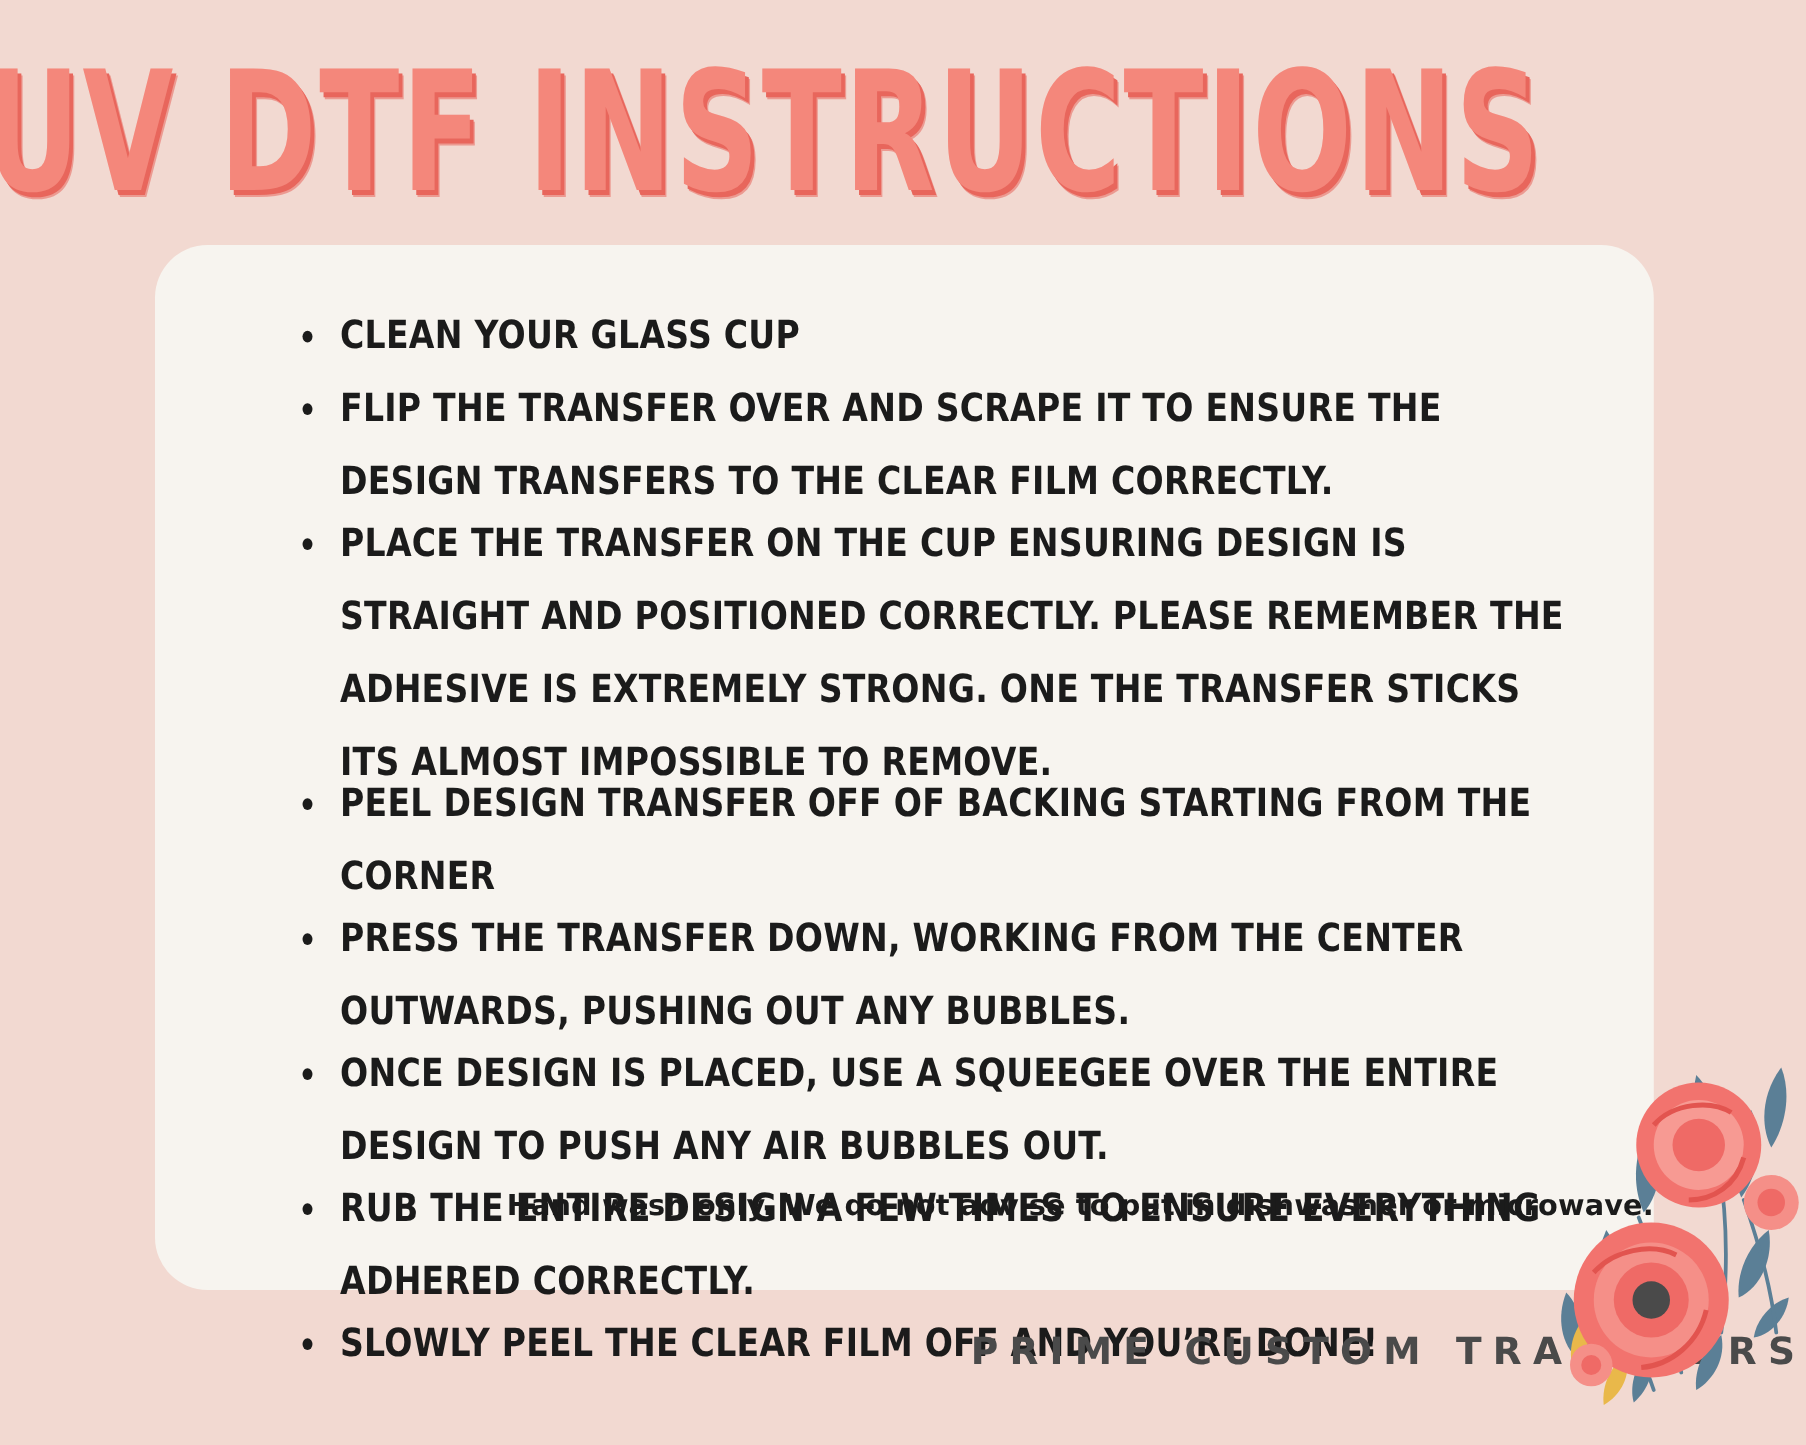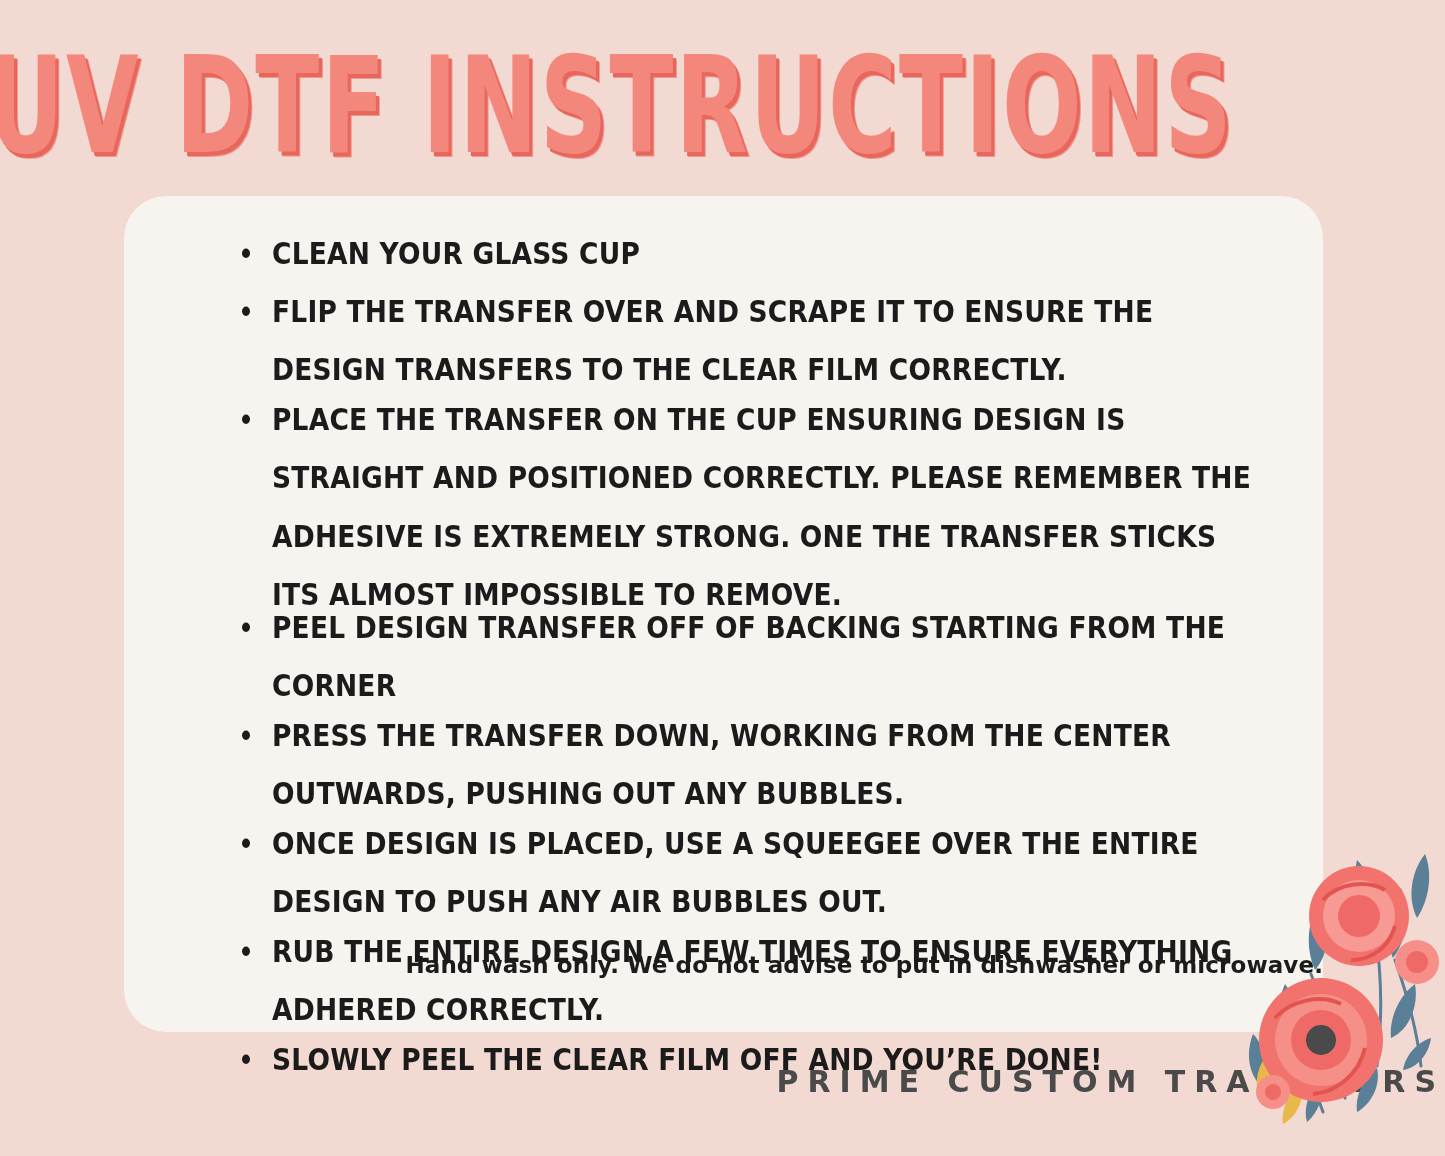--- a/index.html
+++ b/index.html
@@ -51,21 +51,21 @@
     left: 124px;
     top: 196px;
     width: 1199px;
     height: 836px;
     background: #f7f4ef;
     border-radius: 42px;
   }
 
   .list {
     margin: 0;
-    padding: 28px 70px 0 112px;
+    padding: 44px 70px 0 112px;
     list-style: none;
   }
   .list li {
     position: relative;
     font-family: "DejaVu Sans", sans-serif;
     font-weight: bold;
     font-size: 26.5px;
     line-height: 50px;
     letter-spacing: 0.2px;
     color: #1b1b1b;

